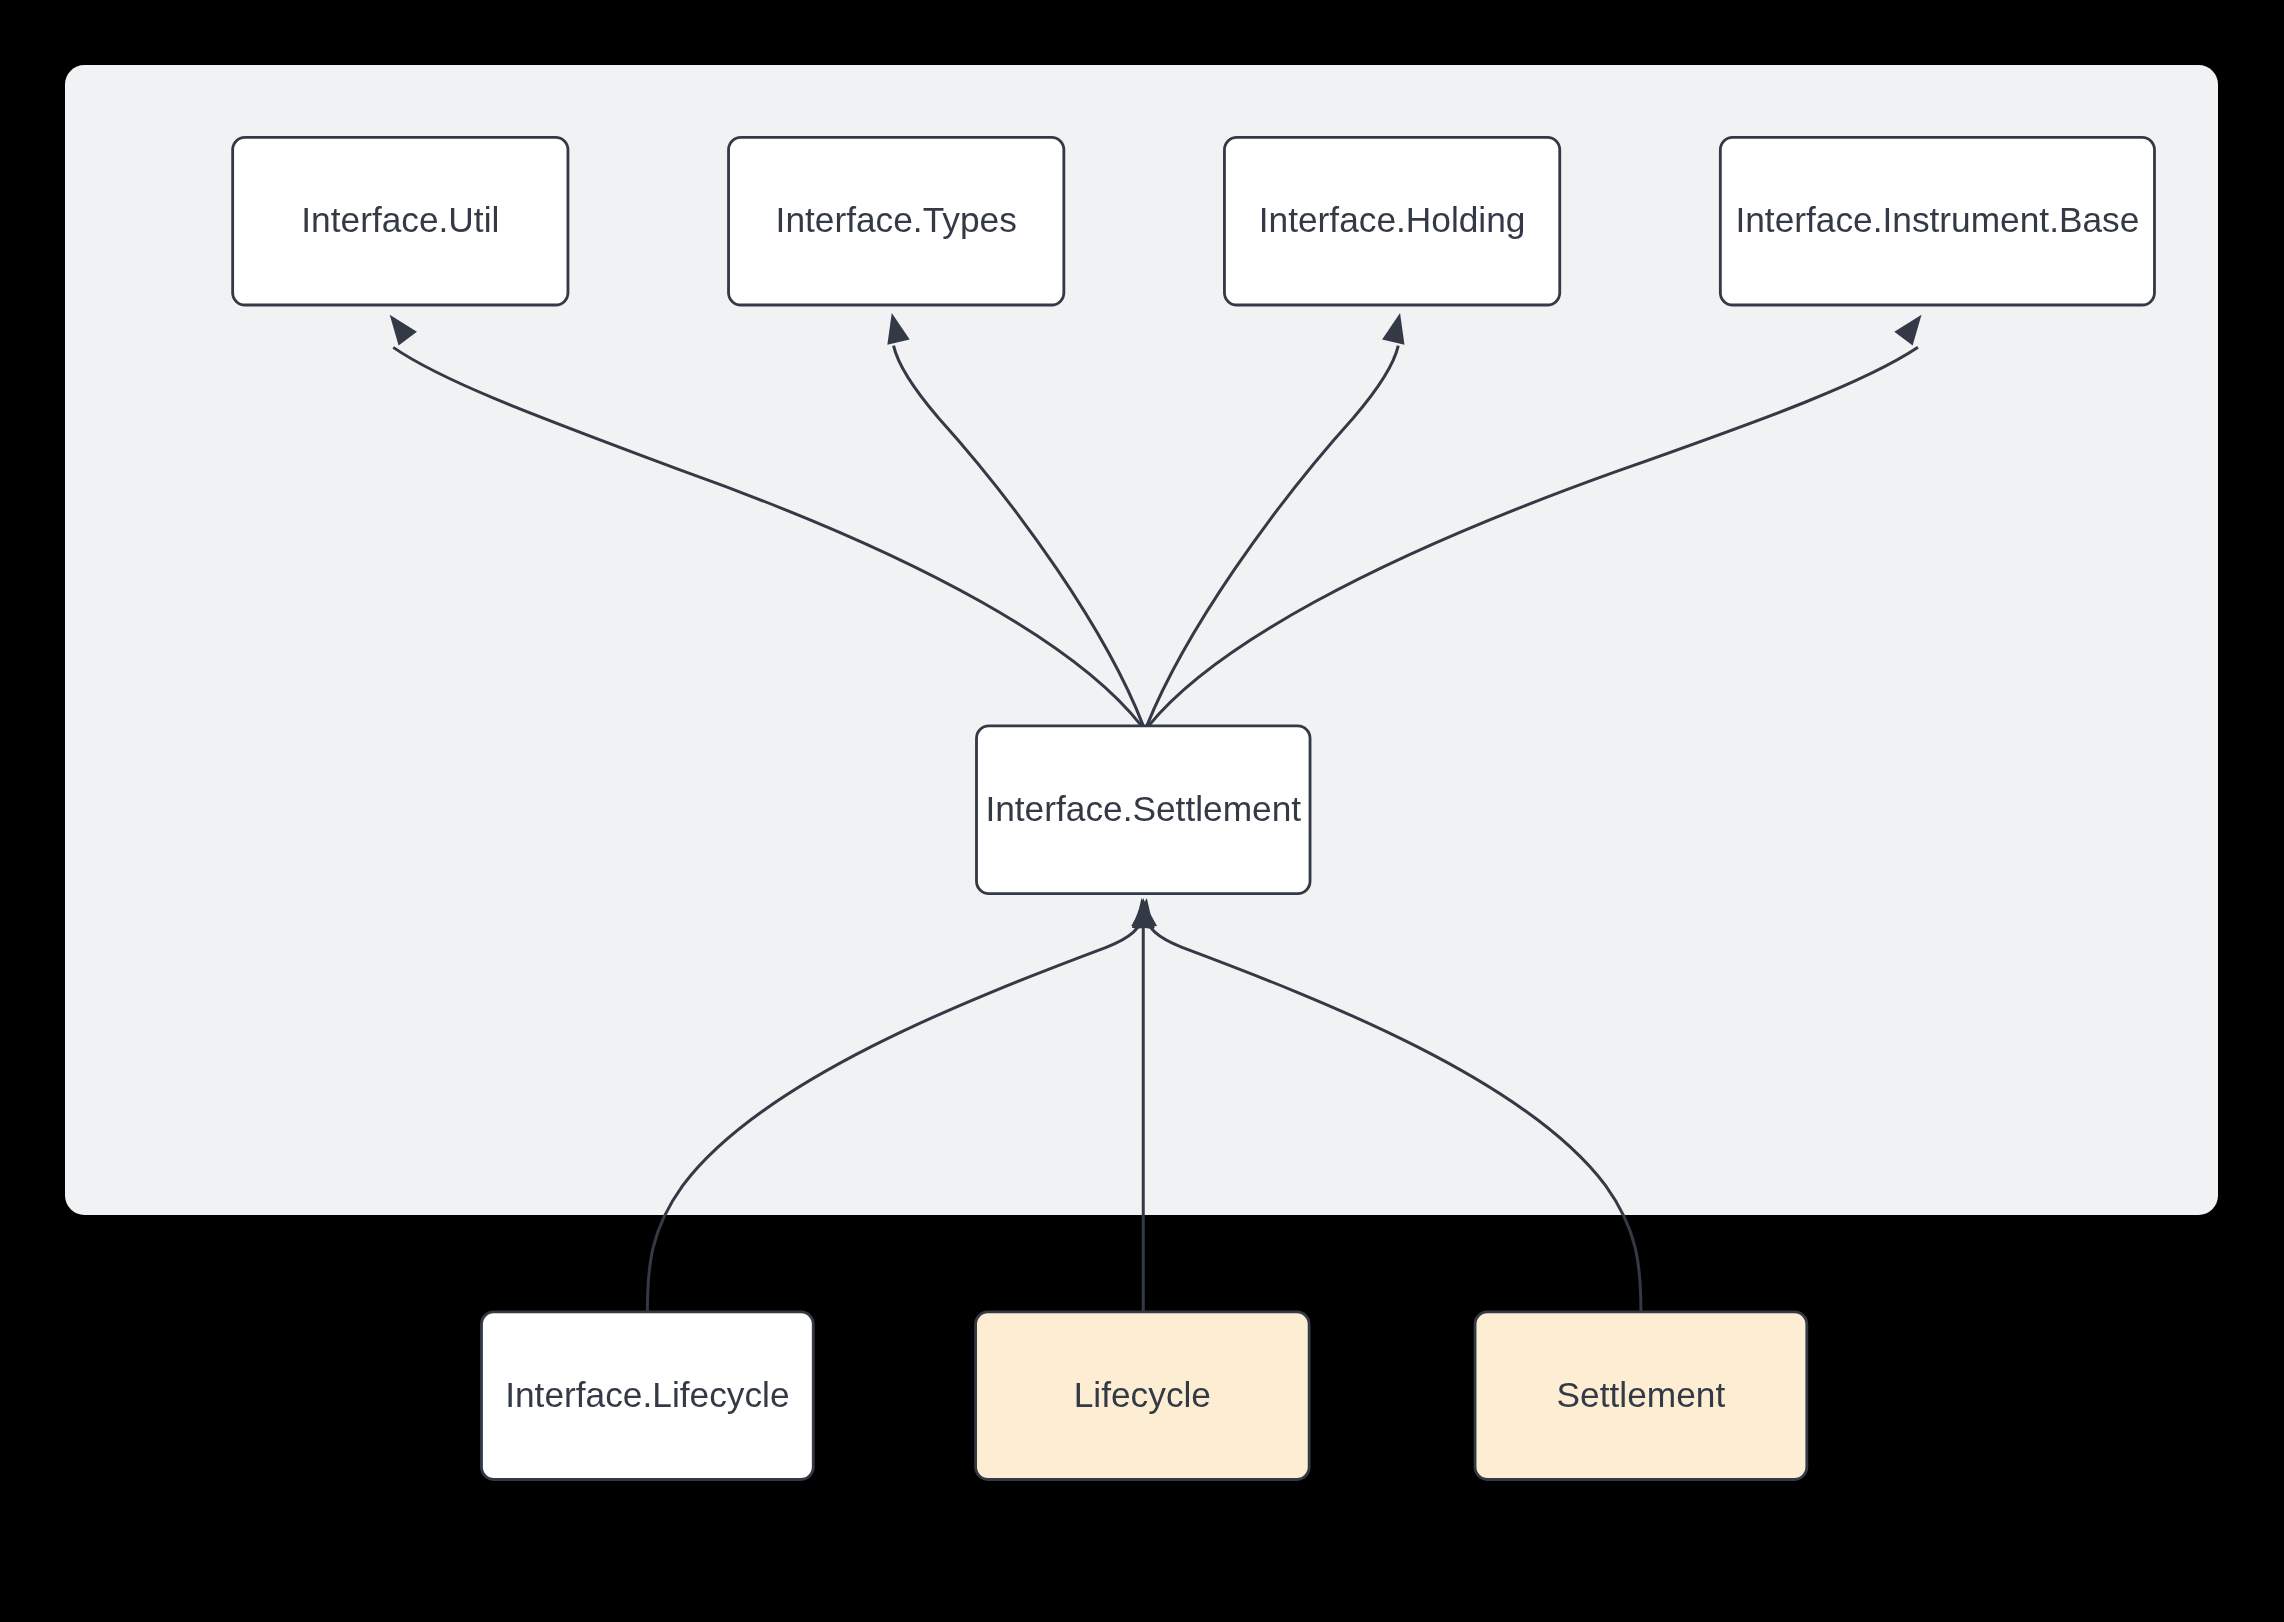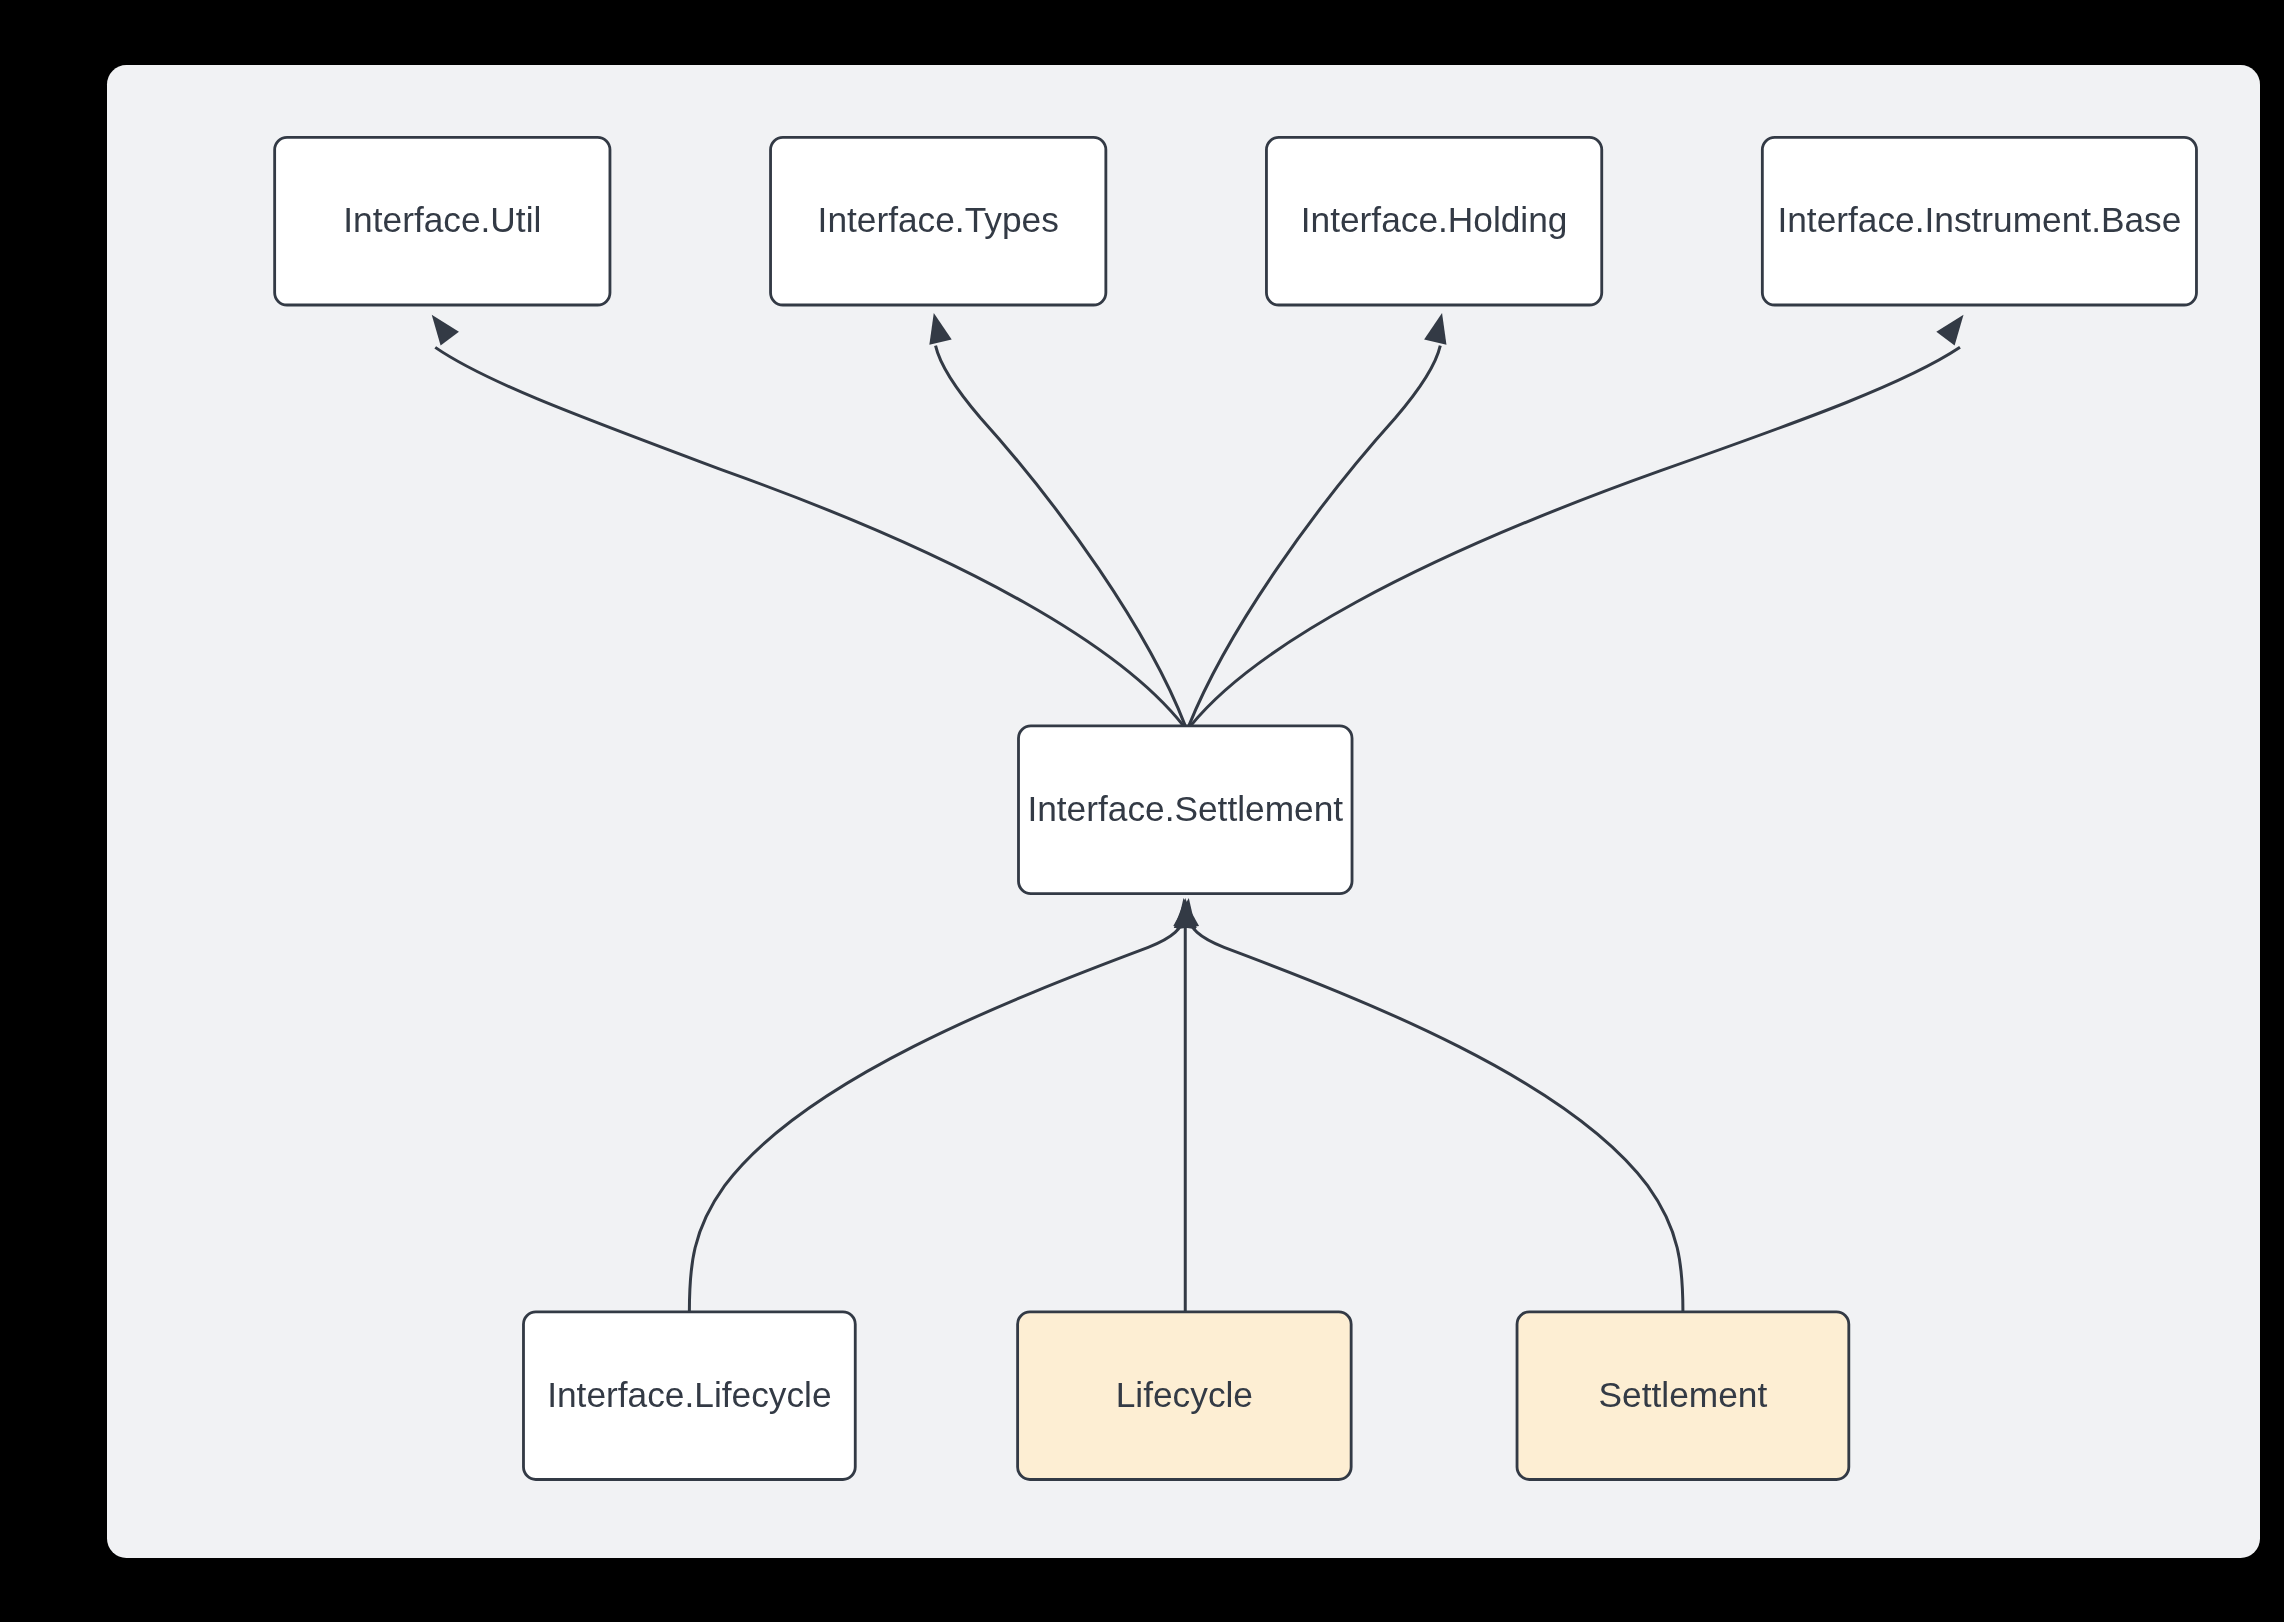--- a/index.html
+++ b/index.html
@@ -11,24 +11,23 @@
     overflow: hidden;
   }
   body {
     font-family: "Liberation Sans", sans-serif;
   }
   #canvas {
     position: absolute;
     left: 65px;
     top: 65px;
     width: 2153px;
-    height: 1493px;
+    height: 1150px;
     background: #f1f2f4;
     border-radius: 19.4px;
-    margin-left: 42px;
   }
   #graph-svg {
     position: absolute;
     left: 0;
     top: 0;
     width: 2153px;
     height: 1493px;
     overflow: visible;
   }
   .node-rect {

